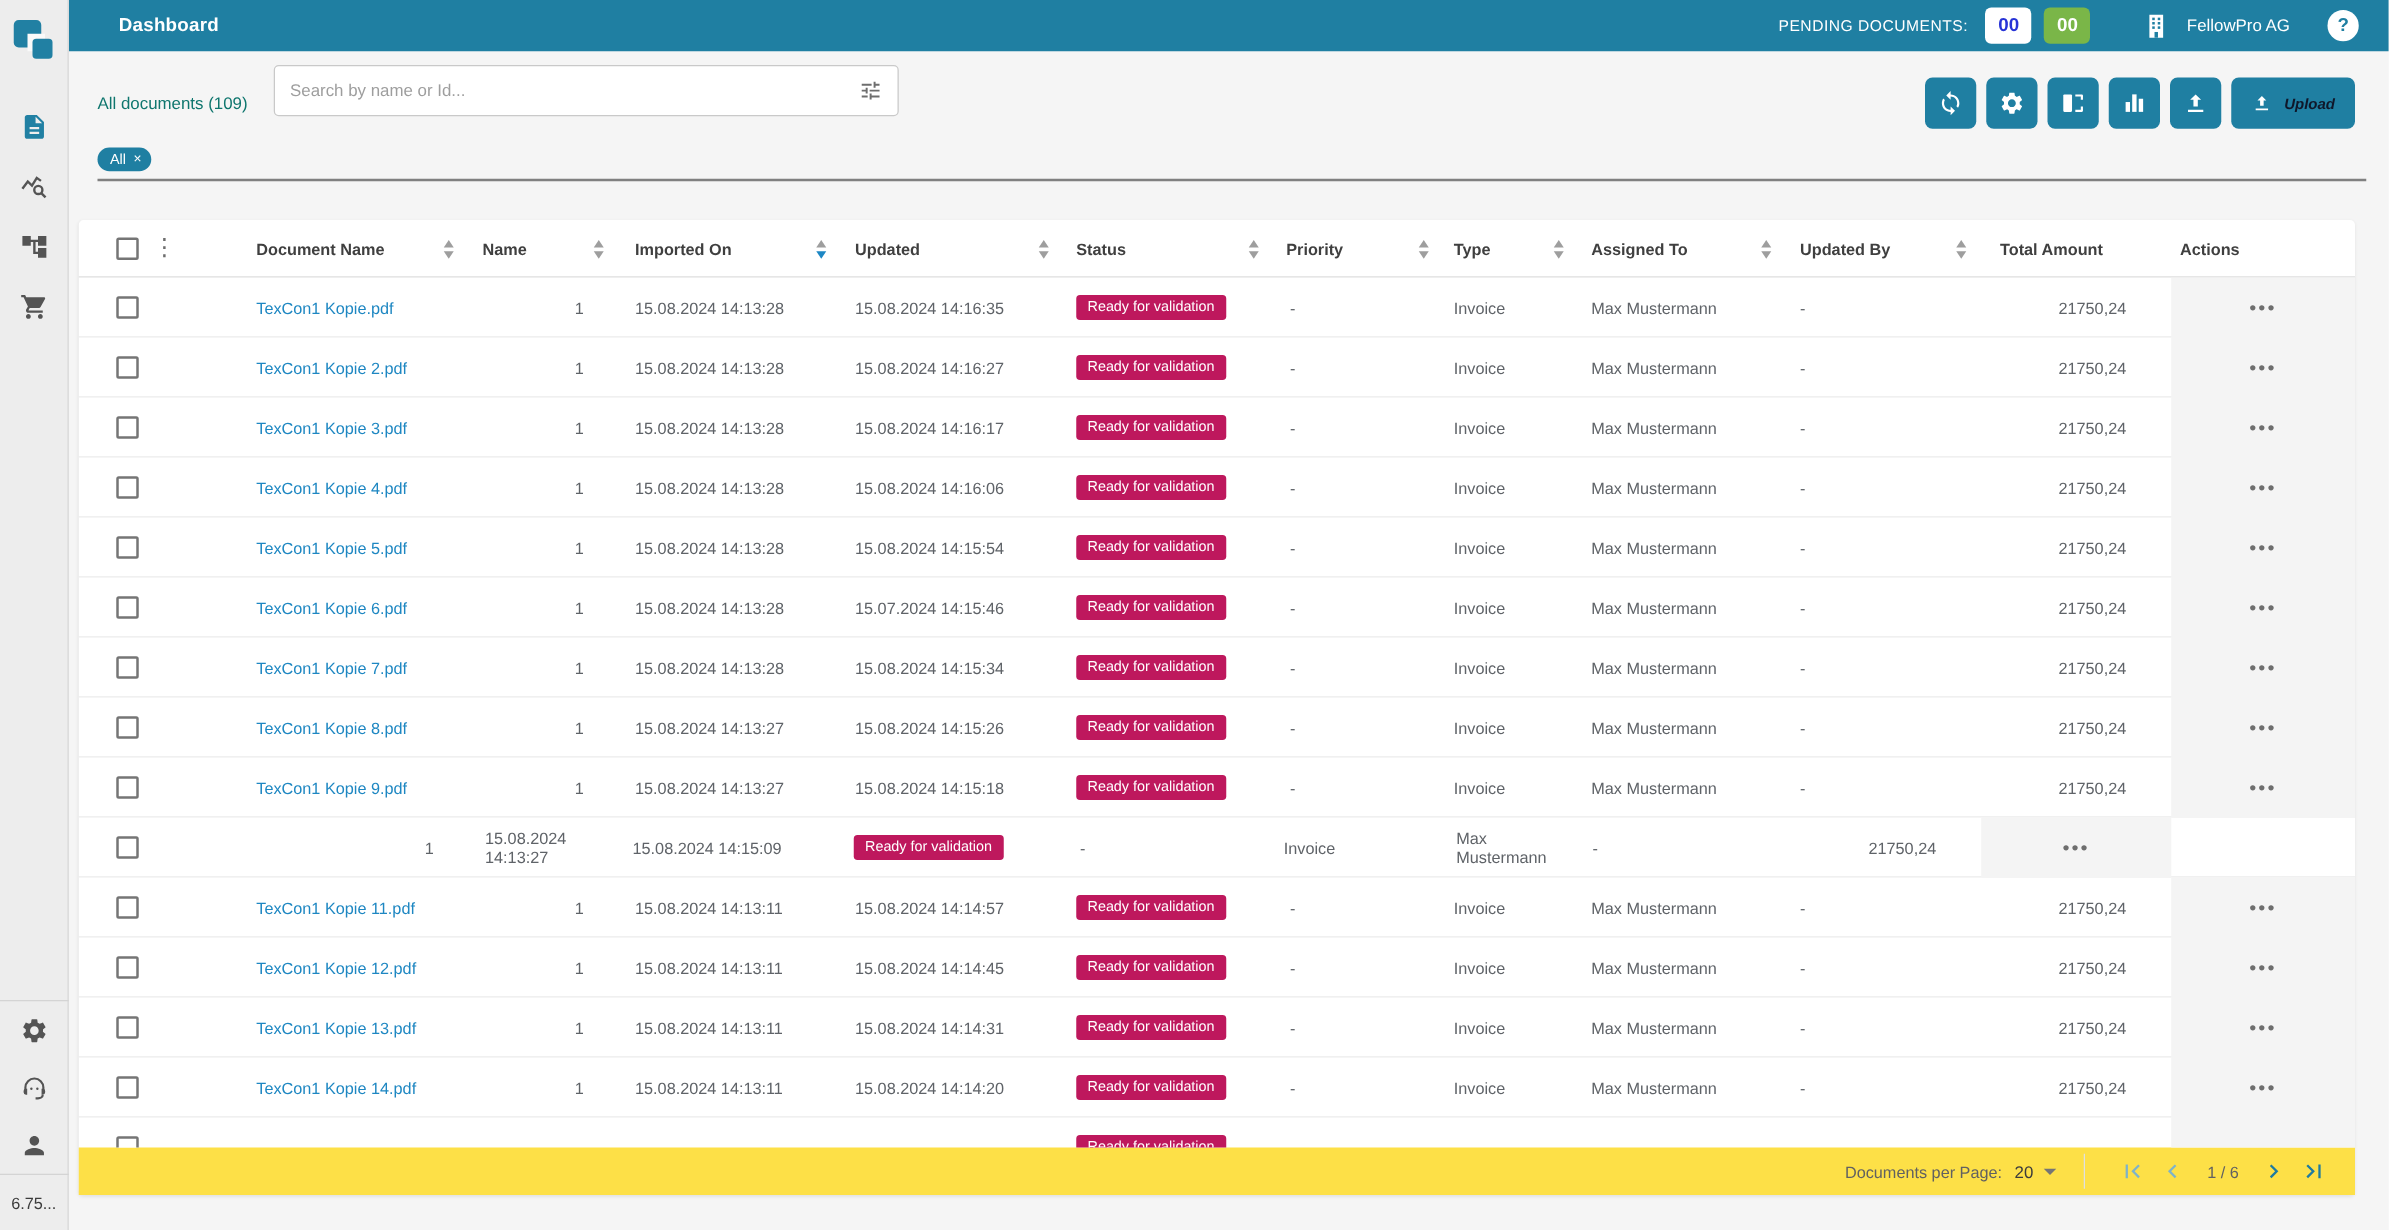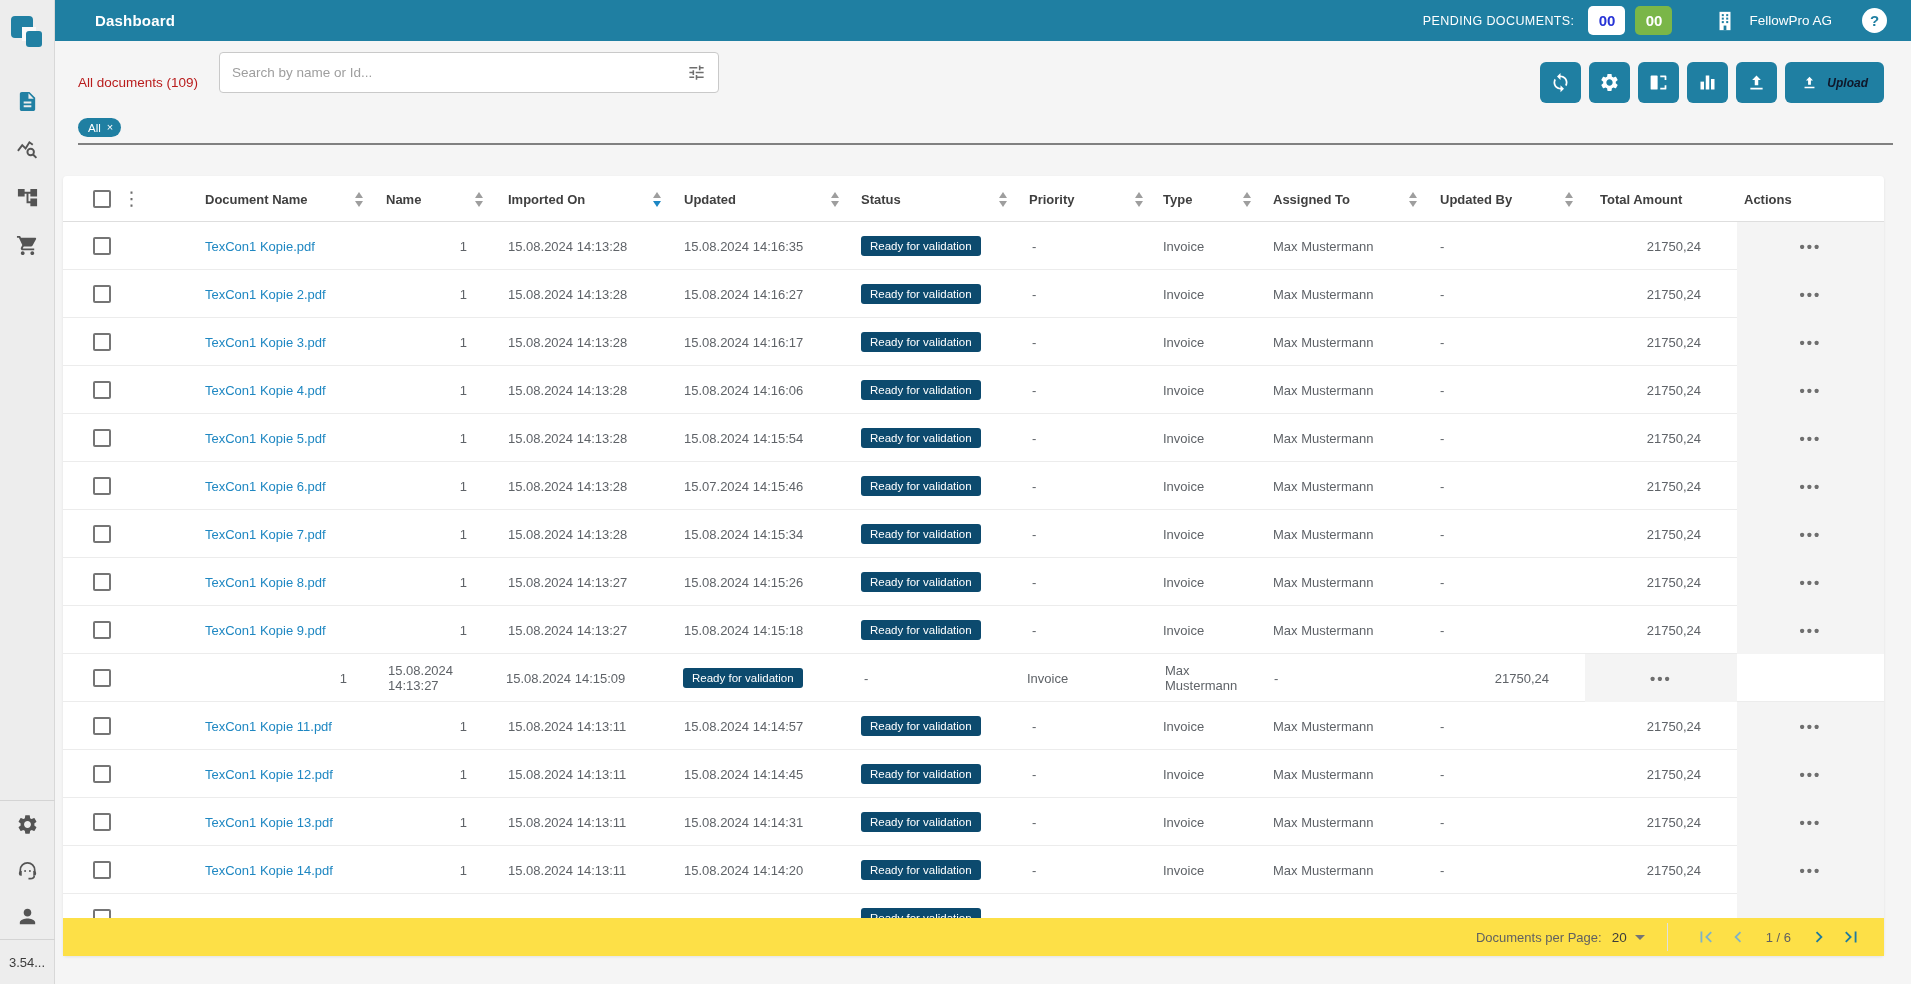--- a/index.html
+++ b/index.html
@@ -30,21 +30,21 @@
   .pending-label { font-size:12.5px; letter-spacing:.4px; margin-right:14px; }
   .badge { width:37px; height:29px; border-radius:5px; display:flex; align-items:center;
     justify-content:center; font-size:15px; font-weight:700; }
   .badge.white { background:#fff; color:#2733d6; margin-right:10px; }
   .badge.green { background:#7ab648; color:#fff; }
   .org { display:flex; align-items:center; margin-left:42px; font-size:13.5px; }
   .org svg { width:22px; height:22px; margin-right:13px; }
   .help { margin-left:30px; width:25px; height:25px; border-radius:50%; background:#fff;
     color:#1f7fa2; font-weight:700; font-size:15px; display:flex; align-items:center; justify-content:center; cursor:pointer; }
   
-  .docs-count { position:absolute; left:78px; top:75px; font-size:13.5px; color:#b91c1c; }
+  .docs-count { position:absolute; left:78px; top:75px; font-size:13.5px; color:#0f766e; }
   .search-box { position:absolute; left:219px; top:52px; width:500px; height:41px;
     background:#fff; border:1px solid #c9c9c9; border-radius:4px; display:flex; align-items:center; }
   .search-box input { flex:1; border:none; outline:none; font-family:"Liberation Sans",sans-serif;
     font-size:13.5px; color:#424242; padding:0 12px; background:transparent; }
   .search-box input::placeholder { color:#9e9e9e; }
   .tune { margin-right:12px; cursor:pointer; display:flex; }
   .actions-bar { position:absolute; top:62px; right:27px; display:flex; gap:8px; }
   .icon-btn { width:41px; height:41px; background:#1f7fa2; border:none; border-radius:6px;
     display:flex; align-items:center; justify-content:center; cursor:pointer; }
   .icon-btn svg { width:21px; height:21px; fill:#fff; }
@@ -78,21 +78,21 @@
   .sort.active .down { border-top-color:#1d87c4; }
   .sel-cell { display:flex; align-items:center; padding-left:30px; gap:11px; }
   .cbx { width:18px; height:18px; border:2px solid #757575; border-radius:2px; background:#fff; cursor:pointer; flex:none; }
   .kebab { font-size:19px; color:#6d6d6d; cursor:pointer; line-height:18px; }
   .tbody { height:696px; overflow:hidden; }
   .trow { height:48px; border-bottom:1px solid #ececec; align-items:center; font-size:13px; color:#5f6368; }
   .trow > div { display:flex; align-items:center; height:48px; }
   .doc-link { color:#1e87c2; text-decoration:none; cursor:pointer; white-space:nowrap; }
   .pages-cell { justify-content:flex-end; padding-right:28px; }
   .total-cell { justify-content:flex-end; padding-right:36px; }
-  .status-badge { background:#0c4a6e; color:#fff; font-size:11.5px; padding:4px 9px; border-radius:3px; white-space:nowrap; }
+  .status-badge { background:#be185d; color:#fff; font-size:11.5px; padding:4px 9px; border-radius:3px; white-space:nowrap; }
   .actions-cell { background:#f4f4f4; justify-content:center; }
   .dots { color:#6e6e6e; font-size:15px; font-weight:700; letter-spacing:2px; cursor:pointer; }
   
   .pag { height:38px; display:flex; align-items:center; justify-content:flex-end;
     padding-right:17px; font-size:13px; color:#616161; background:#fde047; }
   .pag .per-label { margin-right:10px; }
   .pag .per-val { color:#3c3c3c; font-size:13.5px; margin-right:8px; }
   .caret { width:0; height:0; border-left:5px solid transparent; border-right:5px solid transparent;
     border-top:5px solid #757575; cursor:pointer; }
   .vsep { width:1px; height:28px; background:#e0e0e0; margin:0 22px; }
@@ -152,21 +152,21 @@
       <circle cx="9.5" cy="12.5" r="1" fill="#545454" stroke="none"></circle>
       <circle cx="14.5" cy="12.5" r="1" fill="#545454" stroke="none"></circle>
     </svg>
   </div>
   <div class="nav-ic">
     <svg viewBox="0 0 24 24" fill="#545454">
         <path d="M12 12c2.21 0 4-1.79 4-4s-1.79-4-4-4-4 1.79-4 4 1.79 4 4 4zm0 2c-2.67 0-8 1.34-8 4v2h16v-2c0-2.66-5.33-4-8-4z"></path>
       </svg>
   </div>
   <div class="sb-divider"></div>
-  <div class="version">3.54...</div>
+  <div class="version">6.75...</div>
 </div>
 
 <div class="topbar">
   <div class="tb-title">Dashboard</div>
   <div class="tb-right">
     <span class="pending-label">PENDING DOCUMENTS:</span>
     <span class="badge white">00</span>
     <span class="badge green">00</span>
     <span class="org">
       <svg viewBox="0 0 24 24" fill="#fff">

